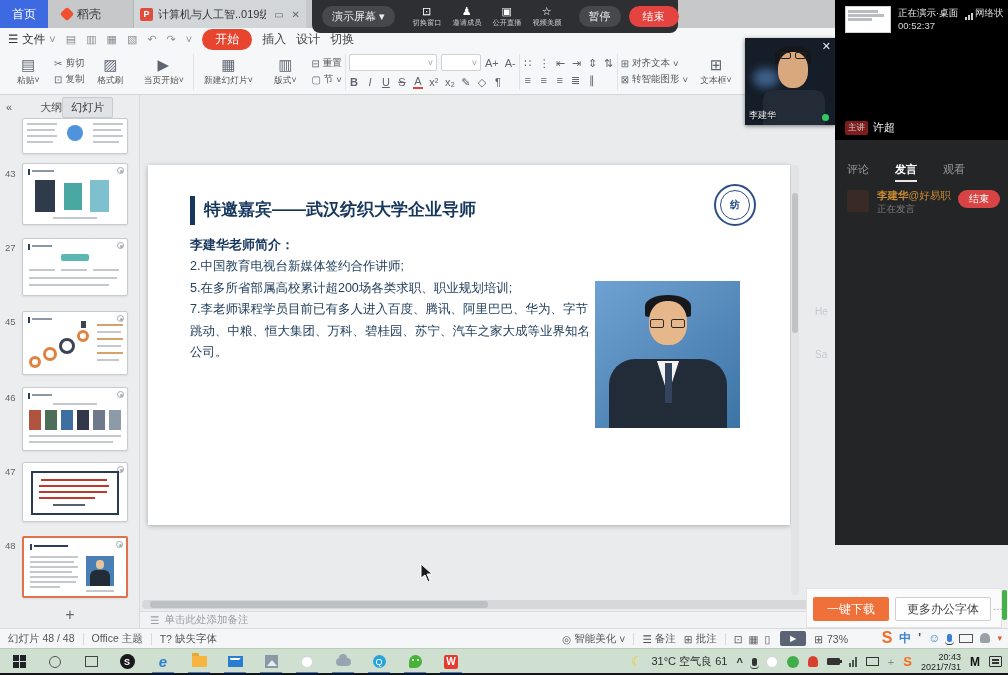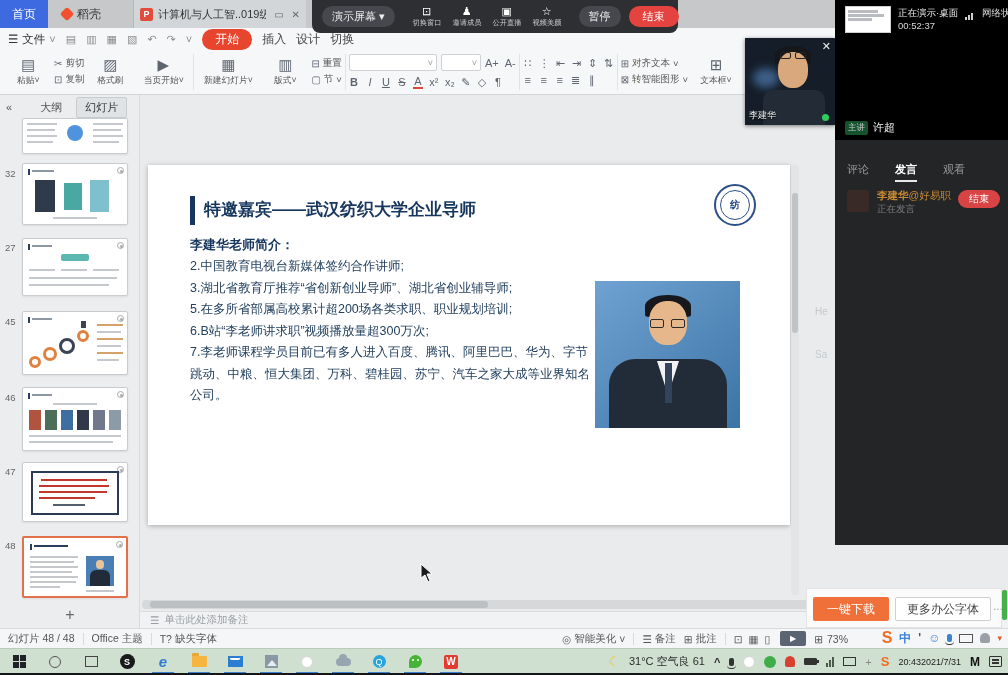--- a/index.html
+++ b/index.html
@@ -63,25 +63,25 @@
   .camclose{position:absolute;right:4px;top:2px;color:#eee;font-size:11px}
   .micdot{position:absolute;right:6px;bottom:4px;width:7px;height:7px;border-radius:50%;background:#2ecc5e}
 
   
   .panel{position:absolute;left:835px;top:0;width:173px;height:545px;background:#232527;z-index:30}
   .ptop{position:absolute;left:0;top:0;width:173px;height:140px;background:#000}
   .mini{position:absolute;left:10px;top:6px;width:46px;height:27px;background:#fff;border:1px solid #cfcfcf;padding:2px}
   .mini .b{height:3px;background:#b9bcc0;margin:1px 0}
   .ptxt{position:absolute;left:63px;top:7px;color:#ececec;font-size:9.5px;white-space:nowrap}
   .ptimer{position:absolute;left:63px;top:20px;color:#d8d8d8;font-size:9.5px}
-  .net{position:absolute;left:130px;top:7px;width:43px;overflow:hidden;display:flex;align-items:flex-end;gap:9px;color:#ddd;font-size:9.5px;white-space:nowrap}
+  .net{position:absolute;left:130px;top:7px;width:43px;overflow:hidden;display:flex;align-items:flex-end;gap:2px;color:#ddd;font-size:9.5px;white-space:nowrap}
   .bars{display:flex;align-items:flex-end;gap:1px}
   .bars i{display:block;width:2px;background:#cfcfcf}
   .hostrow{position:absolute;left:10px;top:120px;display:flex;align-items:center;gap:5px}
-  .hostbadge{background:#14532d;color:#cfcfcf;font-size:8.5px;padding:1px 3px;border-radius:2px}
+  .hostbadge{background:#7f1d1d;color:#cfcfcf;font-size:8.5px;padding:1px 3px;border-radius:2px}
   .hostname{color:#f0f0f0;font-size:11px}
   .ptabs{position:absolute;left:12px;top:162px;display:flex;gap:26px;font-size:11px;color:#9a9a9a}
   .ptab-active{color:#fff;font-weight:bold;border-bottom:2px solid #e8e8e8;padding-bottom:3px}
   .avatar{position:absolute;left:12px;top:190px;width:22px;height:22px;background:#3a2a26;border-radius:2px}
   .chatname{position:absolute;left:42px;top:189px;font-size:10.5px;color:#c98a33;font-weight:bold;white-space:nowrap}
   .chattag{font-weight:normal;color:#c98a33}
   .chatstat{position:absolute;left:42px;top:203px;font-size:9.5px;color:#7c7c7c}
   .endbtn{position:absolute;right:8px;top:190px;background:#d84444;color:#fff;font-size:10px;border-radius:10px;padding:2px 11px}
 
   
@@ -172,21 +172,21 @@
   .moon{color:#f5c518;font-size:13px}
   .trtxt{font-size:11px;color:#2c2c2c;white-space:nowrap}
   .tright{position:absolute;top:0;height:25px;display:flex;align-items:center;gap:9px}
   .micb{width:5px;height:8px;background:#333;border-radius:2px;position:relative}
   .micb::after{content:"";position:absolute;left:-2px;bottom:-3px;width:9px;height:3px;border-bottom:1.5px solid #333;border-radius:0 0 4px 4px}
   .batt{width:13px;height:7px;border:1.5px solid #333;border-radius:1px;position:relative;background:#333}
   .batt::after{content:"";position:absolute;right:-3px;top:1px;width:2px;height:3px;background:#333}
   .sig{display:flex;align-items:flex-end;gap:1px}
   .sig i{display:block;width:2px;background:#4a5a4a}
   .monic{width:13px;height:9px;border:1.5px solid #333}
-  .timeblk{display:flex;flex-direction:row;align-items:flex-end;font-size:9px;color:#1d1d1d;line-height:10px}
+  .timeblk{display:flex;flex-direction:column;align-items:flex-end;font-size:9px;color:#1d1d1d;line-height:10px}
   .imem{font-weight:bold;font-size:12px;color:#111}
   .notif{width:13px;height:11px;border:1.5px solid #333;border-radius:1px;position:relative}
   .notif::after{content:"";position:absolute;left:2px;top:2px;width:7px;height:1.5px;background:#333;box-shadow:0 3px 0 #333}
   .bedge{position:absolute;left:0;top:673px;width:1008px;height:2px;background:#14161a}
 
   .cursor{position:absolute;left:420px;top:563px;z-index:60}
 </style>
 </head>
 <body>
 
@@ -354,36 +354,36 @@
         <span class="i">⊞</span>
         <span class="l"><span>文本框</span><span>˅</span></span>
       </div>
     </div>
   </div>
 
   <div class="sidebar">
     <div class="sbhead">
       <span style="margin-left:6px">«</span>
       <span style="margin-left:28px">大纲</span>
-      <span class="sbtab-active" style="margin-left:14px">幻灯片</span>
+      <span class="sbtab-active" style="margin-left:0">幻灯片</span>
     </div>
 
     <div class="thumb" style="top:23px;height:36px">
       <div class="tl" style="left:4px;top:4px;width:30px"></div>
       <div class="tl" style="left:4px;top:10px;width:28px"></div>
       <div class="tl" style="left:4px;top:16px;width:30px"></div>
       <div class="tl" style="left:4px;top:22px;width:26px"></div>
       <div style="position:absolute;left:44px;top:6px;width:16px;height:16px;background:#4f93dd;border-radius:50%"></div>
       <div class="tl" style="left:70px;top:4px;width:30px"></div>
       <div class="tl" style="left:70px;top:10px;width:28px"></div>
       <div class="tl" style="left:70px;top:16px;width:30px"></div>
       <div class="tl" style="left:70px;top:22px;width:26px"></div>
     </div>
 
-    <span class="tnum" style="top:73px">32</span>
+    <span class="tnum" style="top:73px">43</span>
     <div class="thumb" style="top:68px;height:62px">
       <div class="anim"></div>
       <div class="tbar" style="left:5px;top:5px;height:6px"></div>
       <div class="tl" style="left:9px;top:6px;width:22px;background:#8d97a3"></div>
       <div style="position:absolute;left:12px;top:16px;width:20px;height:32px;background:#2f3b4a"></div>
       <div style="position:absolute;left:41px;top:19px;width:18px;height:27px;background:#49a8a2"></div>
       <div style="position:absolute;left:67px;top:16px;width:19px;height:32px;background:#7fc0cf"></div>
       <div class="tl" style="left:30px;top:53px;width:44px"></div>
     </div>
 
@@ -469,23 +469,21 @@
 
   <div class="slide">
     <div class="titlebar"></div>
     <div class="stitle">特邀嘉宾——武汉纺织大学企业导师</div>
     <div class="logo">
       <div class="inner">纺</div>
     </div>
     <div class="sheading">李建华老师简介：</div>
     <div class="sbody">
       <div class="sline">2.中国教育电视台新媒体签约合作讲师;</div>
-      <div class="sline">3.湖北省教育厅推荐“省创新创业导师”、湖北省创业辅导师;</div>
       <div class="sline">5.在多所省部属高校累计超200场各类求职、职业规划培训;</div>
-      <div class="sline">6.B站“李老师讲求职”视频播放量超300万次;</div>
       <div class="sline">7.李老师课程学员目前已有多人进入百度、腾讯、阿里巴巴、华为、字节跳动、中粮、恒大集团、万科、碧桂园、苏宁、汽车之家大成等业界知名公司。</div>
     </div>
     <div class="photo">
       <div class="phair"></div>
       <div class="pface"></div>
       <div class="pspec" style="left:55px"></div>
       <div class="pspec" style="left:76px"></div>
       <div class="psuit"></div>
       <div class="pshirt"></div>
       <div class="ptie"></div>

